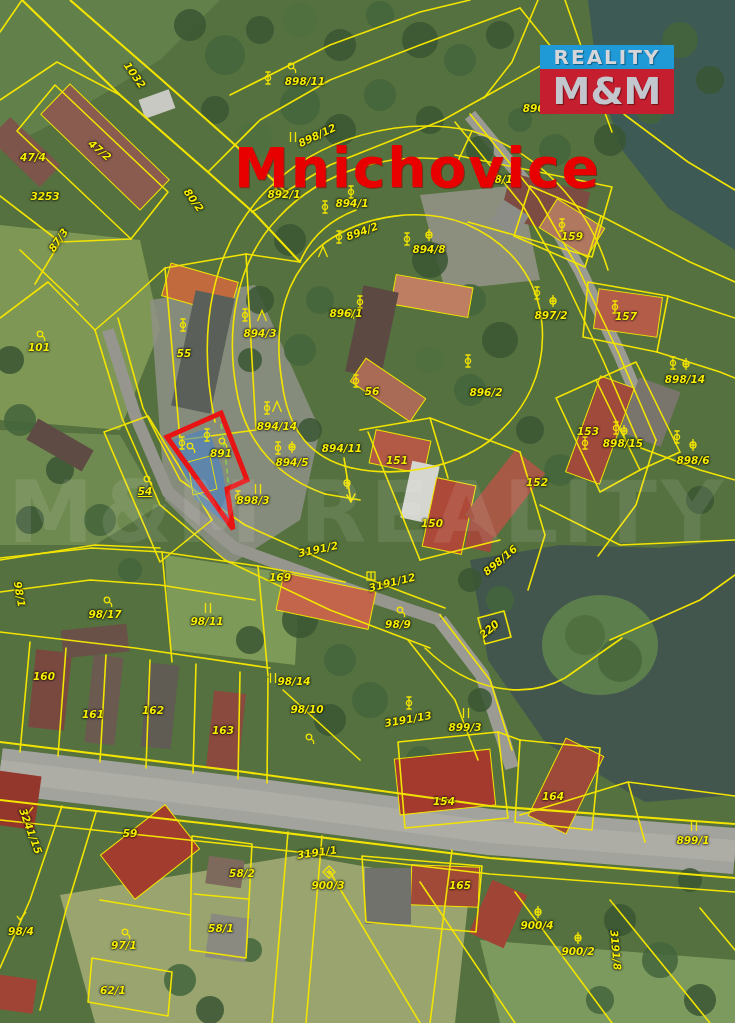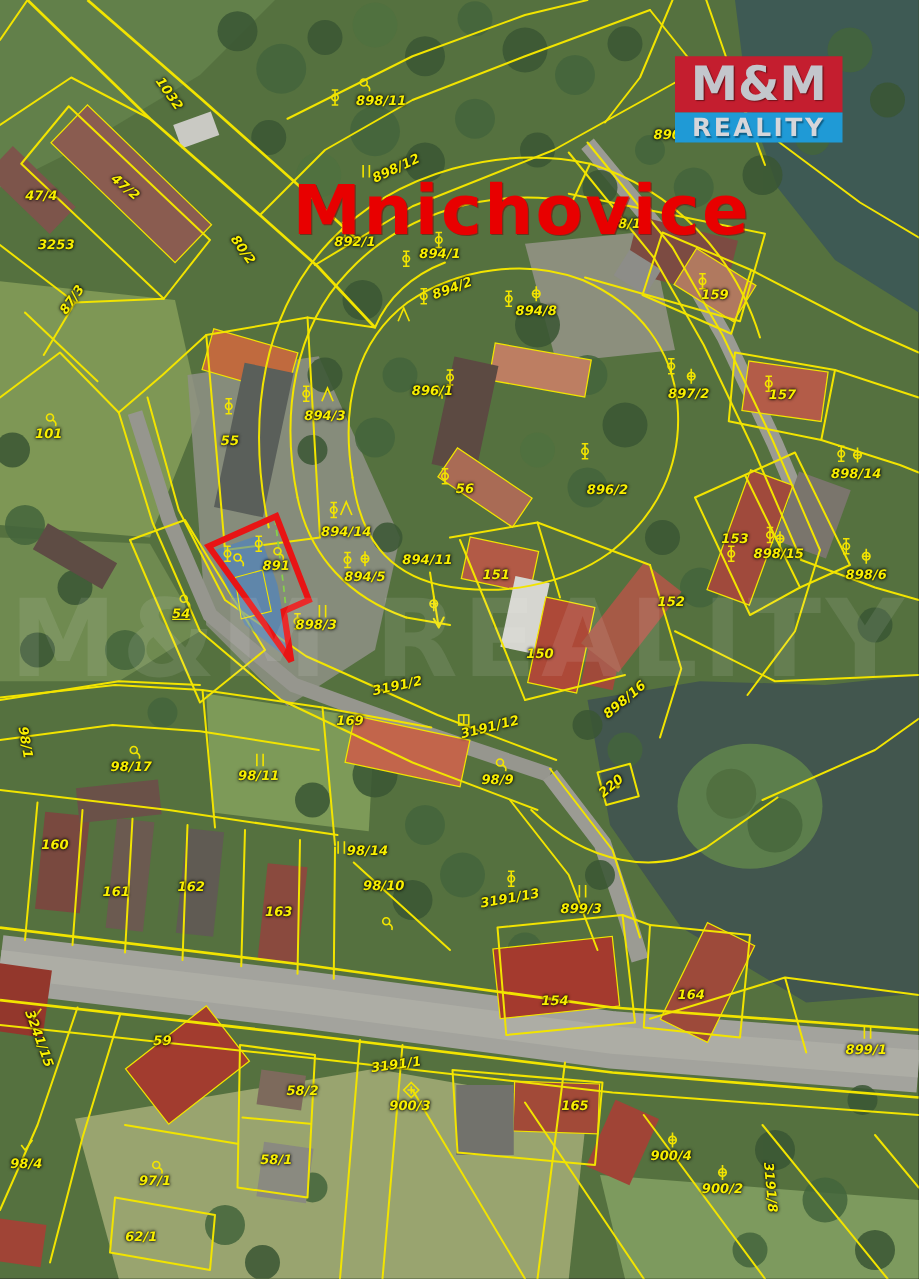--- a/index.html
+++ b/index.html
@@ -555,16 +555,16 @@
       <div class="plabel" style="left: 317px; top: 852px; transform: translate(-50%, -50%) rotate(-8deg);">3191/1</div>
       <div class="plabel" style="left: 328px; top: 885px; transform: translate(-50%, -50%);">900/3</div>
       <div class="plabel" style="left: 460px; top: 885px; transform: translate(-50%, -50%);">165</div>
       <div class="plabel" style="left: 537px; top: 925px; transform: translate(-50%, -50%);">900/4</div>
       <div class="plabel" style="left: 578px; top: 951px; transform: translate(-50%, -50%);">900/2</div>
       <div class="plabel" style="left: 616px; top: 950px; transform: translate(-50%, -50%) rotate(85deg);">3191/8</div>
     </div>
   <div id="map-title">Mnichovice</div>
 
   <div id="logo">
+    <div id="logo-bottom">REALITY</div>
     <div id="logo-top">M&amp;M</div>
-    <div id="logo-bottom">REALITY</div>
   </div>
 </div>
 
 </body></html>

